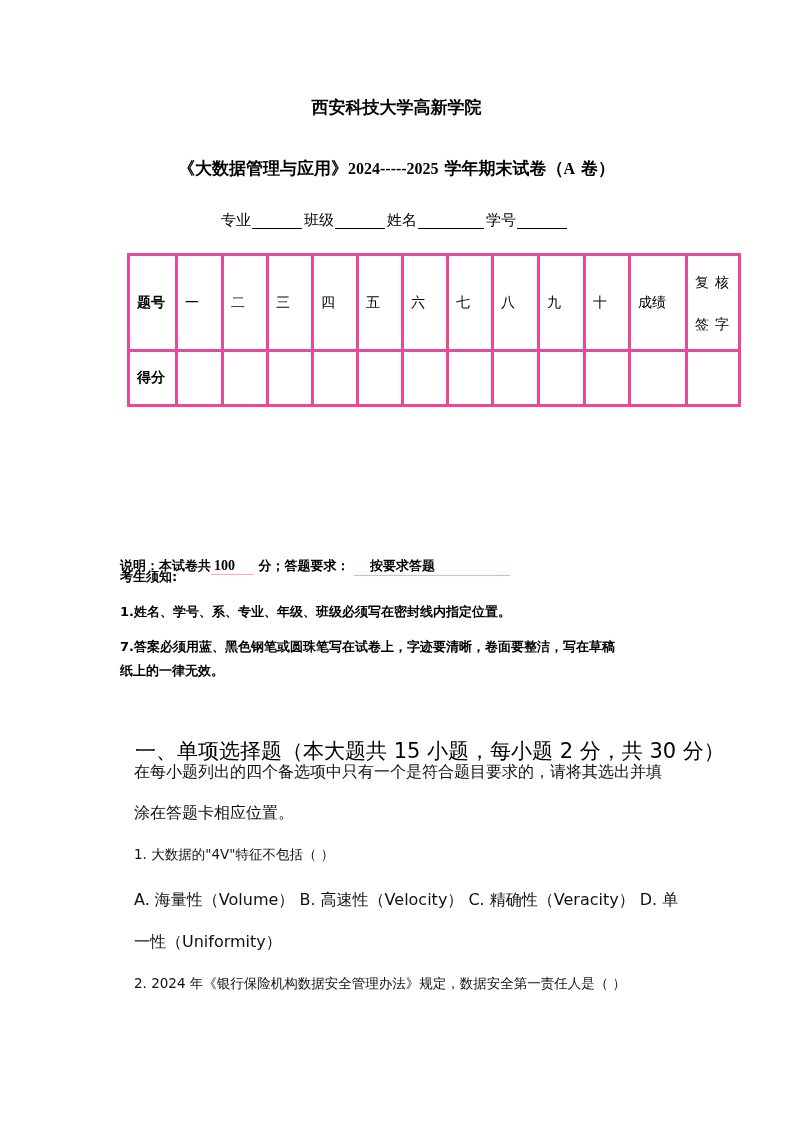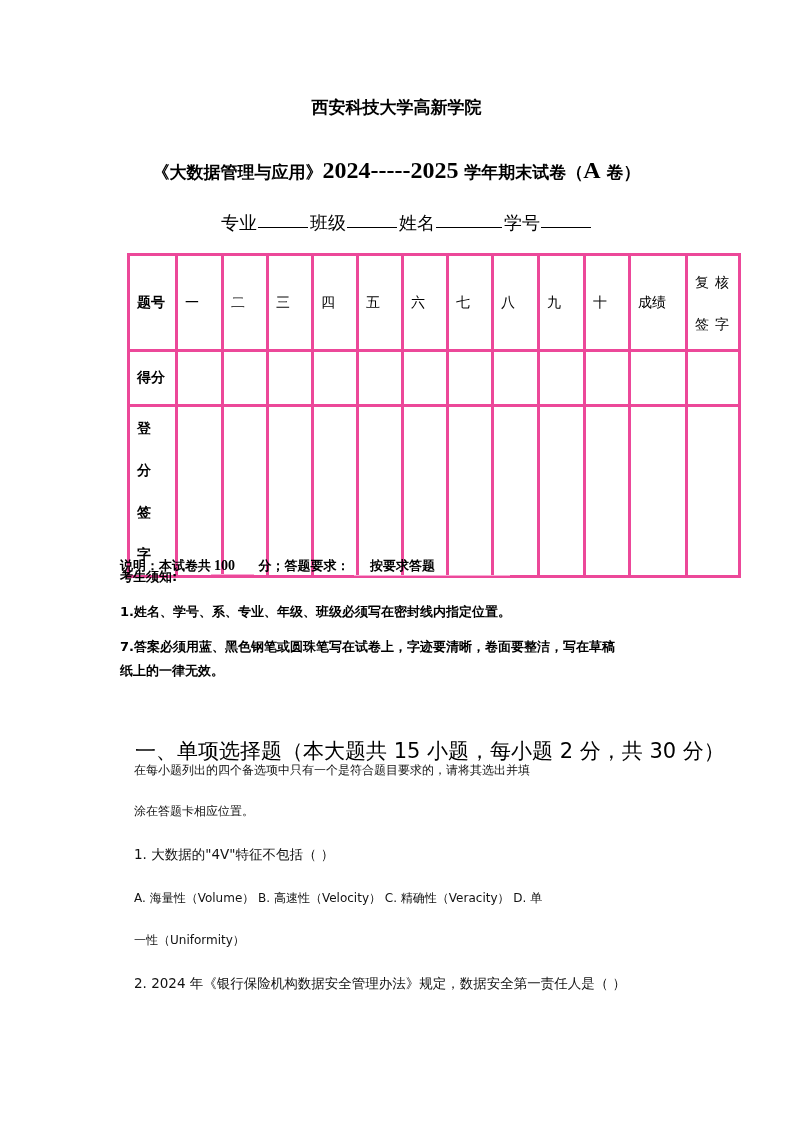--- a/index.html
+++ b/index.html
@@ -20,25 +20,25 @@
     #school-title {
       left: 0; width: 793px; top: 96px;
       text-align: center; font-size: 17px; font-weight: bold;
       font-family: "DejaVu Sans", sans-serif;
     }
     #exam-title {
       left: 0; width: 793px; top: 157px;
       text-align: center; font-size: 17px; font-weight: bold;
       font-family: "DejaVu Sans", sans-serif;
     }
-    #exam-title .num { font-family: "Liberation Serif", serif; font-weight: bold; font-size: 24px; text-align: center; }
+    #exam-title .num { font-family: "Liberation Serif", serif; font-weight: bold; font-size: 16px; text-align: center; }
 
     #student-info {
-      top: 211px; left: 221px; font-size: 18px;
-      display: flex; align-items: flex-start;
+      top: 211px; left: 221px; font-size: 15px;
+      display: flex; align-items: center;
     }
     #student-info .blank {
       display: inline-block; border-bottom: 1px solid #000;
       height: 16px; margin: 0 2px 0 1px;
     }
 
     table.score {
       position: absolute; left: 127px; top: 253px;
       border-collapse: collapse;
       table-layout: fixed;
@@ -59,21 +59,21 @@
     .two-line { line-height: 42px; letter-spacing: 6px; }
     .note-line { position: absolute; left: 120px; font-size: 13px; font-weight: bold; white-space: nowrap; }
     .u-blank { display: inline-block; border-bottom: 1px solid #f9a8d4; text-align: left; margin-top: 24px; }
     .num-serif { font-family: "Liberation Serif", serif; font-weight: bold; font-size: 14px; }
 
     #section-heading {
       left: 135px; top: 737px; font-size: 21px; font-weight: normal;
       font-family: "DejaVu Sans", sans-serif;
     }
     .body-line {
-      position: absolute; left: 134px; font-size: 12px; white-space: nowrap;
+      position: absolute; left: 134px; font-size: 16px; white-space: nowrap;
       font-family: "DejaVu Sans", sans-serif; color: #111;
     }
   </style>
 </head>
 <body>
 
 <div class="abs" id="school-title">西安科技大学高新学院</div>
 
 <div class="abs" id="exam-title">
   <span>《大数据管理与应用》</span><span class="num">2024-----2025</span><span> 学年期末试卷（</span><span class="num">A</span><span> 卷）</span>
@@ -133,38 +133,20 @@
     <td></td>
     <td></td>
     <td></td>
     <td></td>
     <td></td>
     <td></td>
     <td></td>
     <td></td>
     <td></td>
   </tr>
-  <tr class="r3">
-    <td class="bold">
-      <div class="two-line">登分</div>
-      <div class="two-line">签字</div>
-    </td>
-    <td></td>
-    <td></td>
-    <td></td>
-    <td></td>
-    <td></td>
-    <td></td>
-    <td></td>
-    <td></td>
-    <td></td>
-    <td></td>
-    <td></td>
-    <td></td>
-  </tr>
 </tbody>
   </table>
 
 <div class="note-line" style="top:533px">
   <span>说明：本试卷共</span><span class="u-blank num-serif" style="width:40px;padding-left:3px">100</span>
   <span>分；答题要求：</span>
   <span class="u-blank" style="width:140px;padding-left:16px">按要求答题</span>
 </div>
 
 <div class="note-line" style="top:568px">考生须知:</div>

